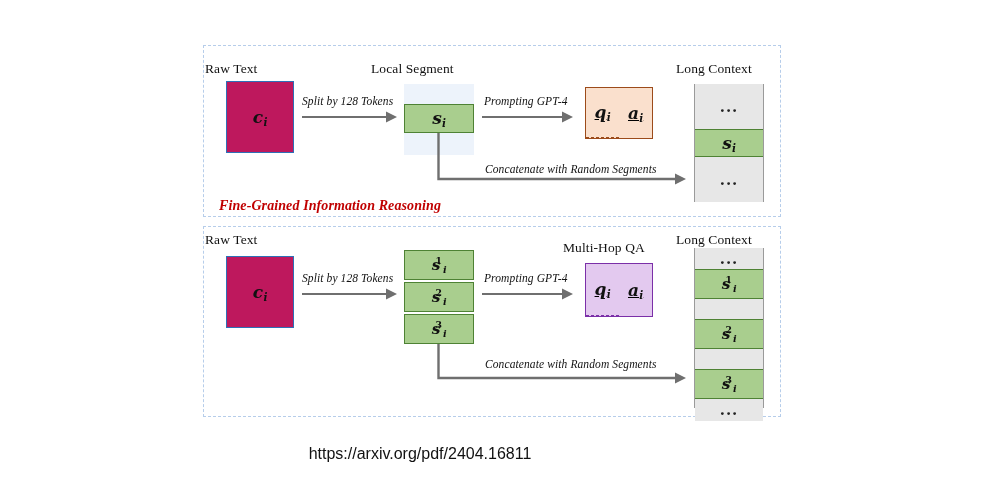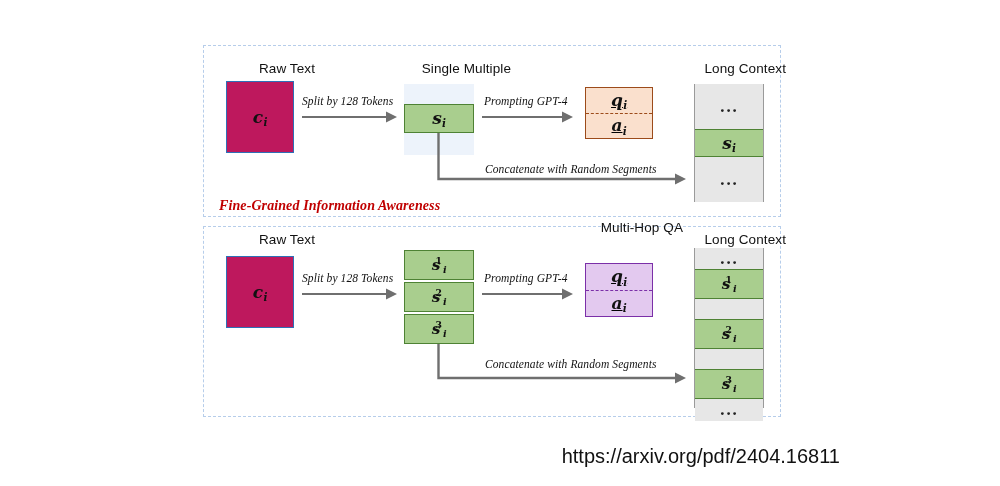--- a/index.html
+++ b/index.html
@@ -27,25 +27,25 @@
     position: absolute;
     border: 1.5px dashed #b6cdea;
     box-sizing: border-box;
   }
   #panel-top    { left: 203px; top: 45px;  width: 578px; height: 172px; }
   #panel-bottom { left: 203px; top: 226px; width: 578px; height: 191px; }
 
   
   .col-head {
     position: absolute;
-    font-family: Liberation Sans, sans-serif;
+    font-family: Liberation Serif, serif;
     font-size: 13.5px;
     color: #111111;
     white-space: nowrap;
-    text-align: right;
+    text-align: left;
     letter-spacing: .1px;
   }
 
   
   .raw-box {
     position: absolute;
     background: #be185d;
     border: 1.6px solid #2e6fb7;
     box-sizing: border-box;
     display: flex;
@@ -68,21 +68,21 @@
     display: flex;
     align-items: center;
     justify-content: center;
   }
 
   
   .qa-box {
     position: absolute;
     box-sizing: border-box;
     display: flex;
-    flex-direction: column;
+    flex-direction: row;
     text-decoration: underline;
   }
   .qa-box .qa-cell {
     flex: 1 1 50%;
     display: flex;
     align-items: center;
     justify-content: center;
   }
   .qa-orange {
     background: #fae0cd;
@@ -174,35 +174,35 @@
     white-space: nowrap;
     letter-spacing: .1px;
   }
 
   
   #source-url {
     position: absolute;
     left: 0;
     top: 445px;
     width: 840px;
-    text-align: right;
+    text-align: center;
     font-family: "Liberation Sans", sans-serif;
-    font-size: 20px;
+    font-size: 16px;
     color: #111111;
   }
 </style>
 </head>
 <body>
 
 <div class="figure">
 
   <div class="panel" id="panel-top"></div>
 
   <div class="col-head" style="left:205px; top:61px; width:110px;">Raw Text</div>
-  <div class="col-head" style="left:371px; top:61px; width:140px;">Single Multiple</div>
+  <div class="col-head" style="left:371px; top:61px; width:140px;">Local Segment</div>
   <div class="col-head" style="left:676px; top:61px; width:110px;">Long Context</div>
 
   <div class="raw-box" style="left:226px; top:81px; width:68px; height:72px;">
     <span class="mlabel"><span>c</span><sub>i</sub></span>
   </div>
 
   <div class="arrow-label" style="left:302px; top:95px;">Split by 128 Tokens</div>
   <svg class="arrow-svg" style="left:302px; top:111px;" width="96" height="14">
     <line x1="0" y1="6" x2="84" y2="6" stroke="#6f6f6f" stroke-width="2.2"></line>
     <polygon points="84,0.5 95,6 84,11.5" fill="#6f6f6f"></polygon>
@@ -239,26 +239,26 @@
       <span class="ellipsis">...</span>
     </div>
     <div class="lc-cell lc-green" style="top:45px; height:28px;">
       <span class="mlabel"><span>s</span><sub>i</sub></span>
     </div>
     <div class="lc-cell lc-gray" style="top:73px; height:45px;">
       <span class="ellipsis">...</span>
     </div>
   </div>
 
-  <div class="caption" style="left:219px; top:198px;">Fine-Grained Information Awareness</div>
+  <div class="caption" style="left:219px; top:198px;">Fine-Grained Information Reasoning</div>
 
   <div class="panel" id="panel-bottom"></div>
 
   <div class="col-head" style="left:205px; top:232px; width:110px;">Raw Text</div>
-  <div class="col-head" style="left:563px; top:220px; width:120px;">Multi-Hop QA</div>
+  <div class="col-head" style="left:563px; top:240px; width:120px;">Multi-Hop QA</div>
   <div class="col-head" style="left:676px; top:232px; width:110px;">Long Context</div>
 
   <div class="raw-box" style="left:226px; top:256px; width:68px; height:72px;">
     <span class="mlabel"><span>c</span><sub>i</sub></span>
   </div>
 
   <div class="arrow-label" style="left:302px; top:272px;">Split by 128 Tokens</div>
   <svg class="arrow-svg" style="left:302px; top:288px;" width="96" height="14">
     <line x1="0" y1="6" x2="84" y2="6" stroke="#6f6f6f" stroke-width="2.2"></line>
     <polygon points="84,0.5 95,6 84,11.5" fill="#6f6f6f"></polygon>

